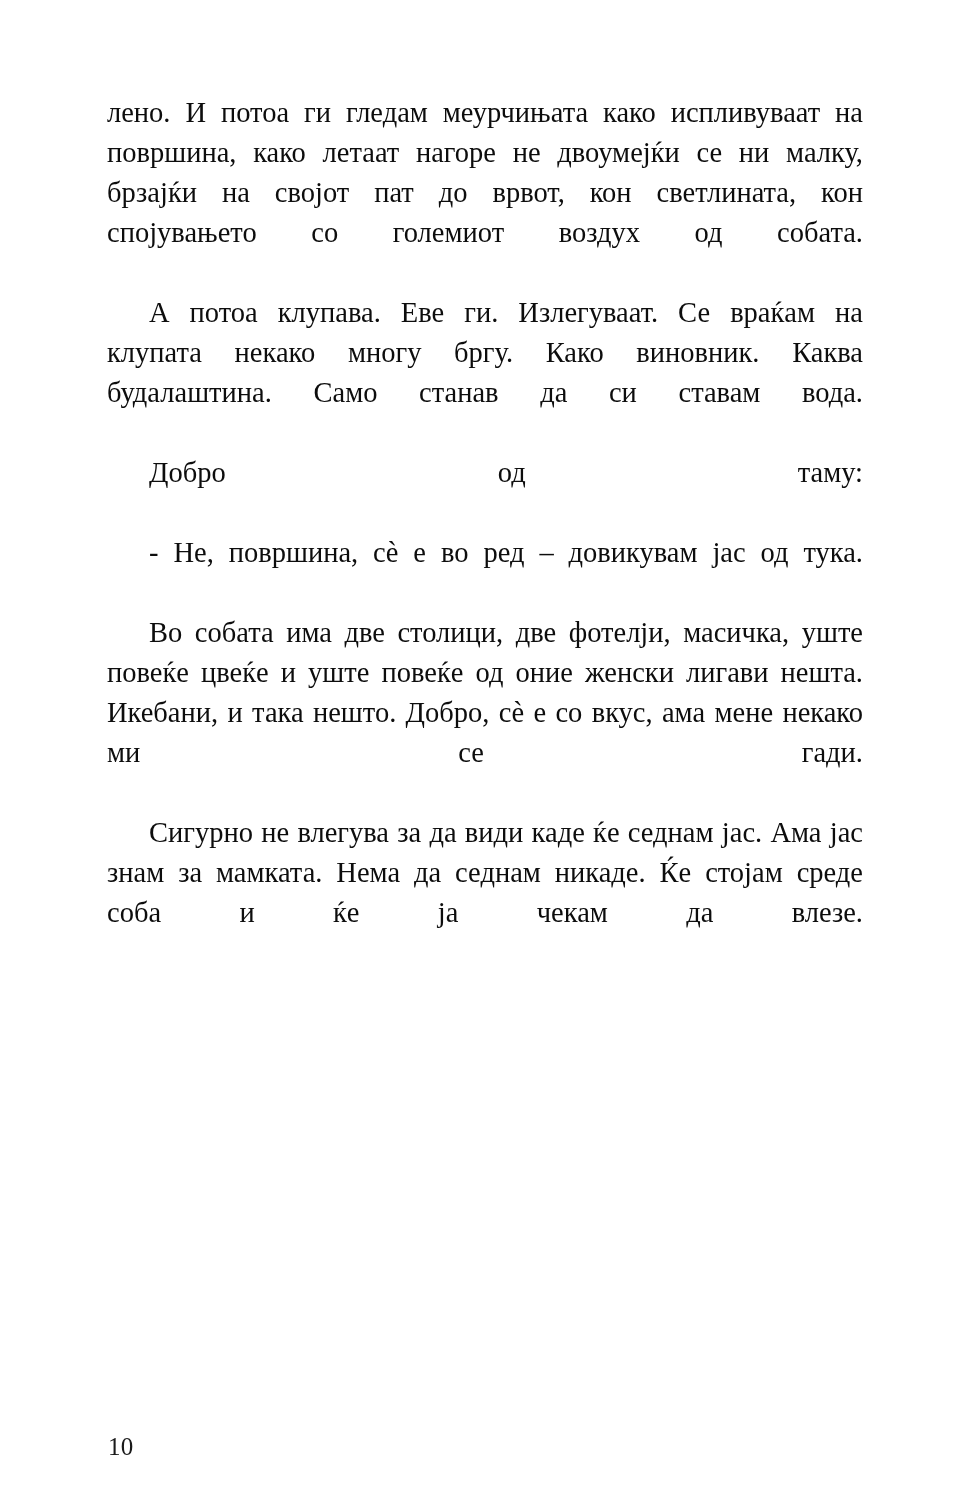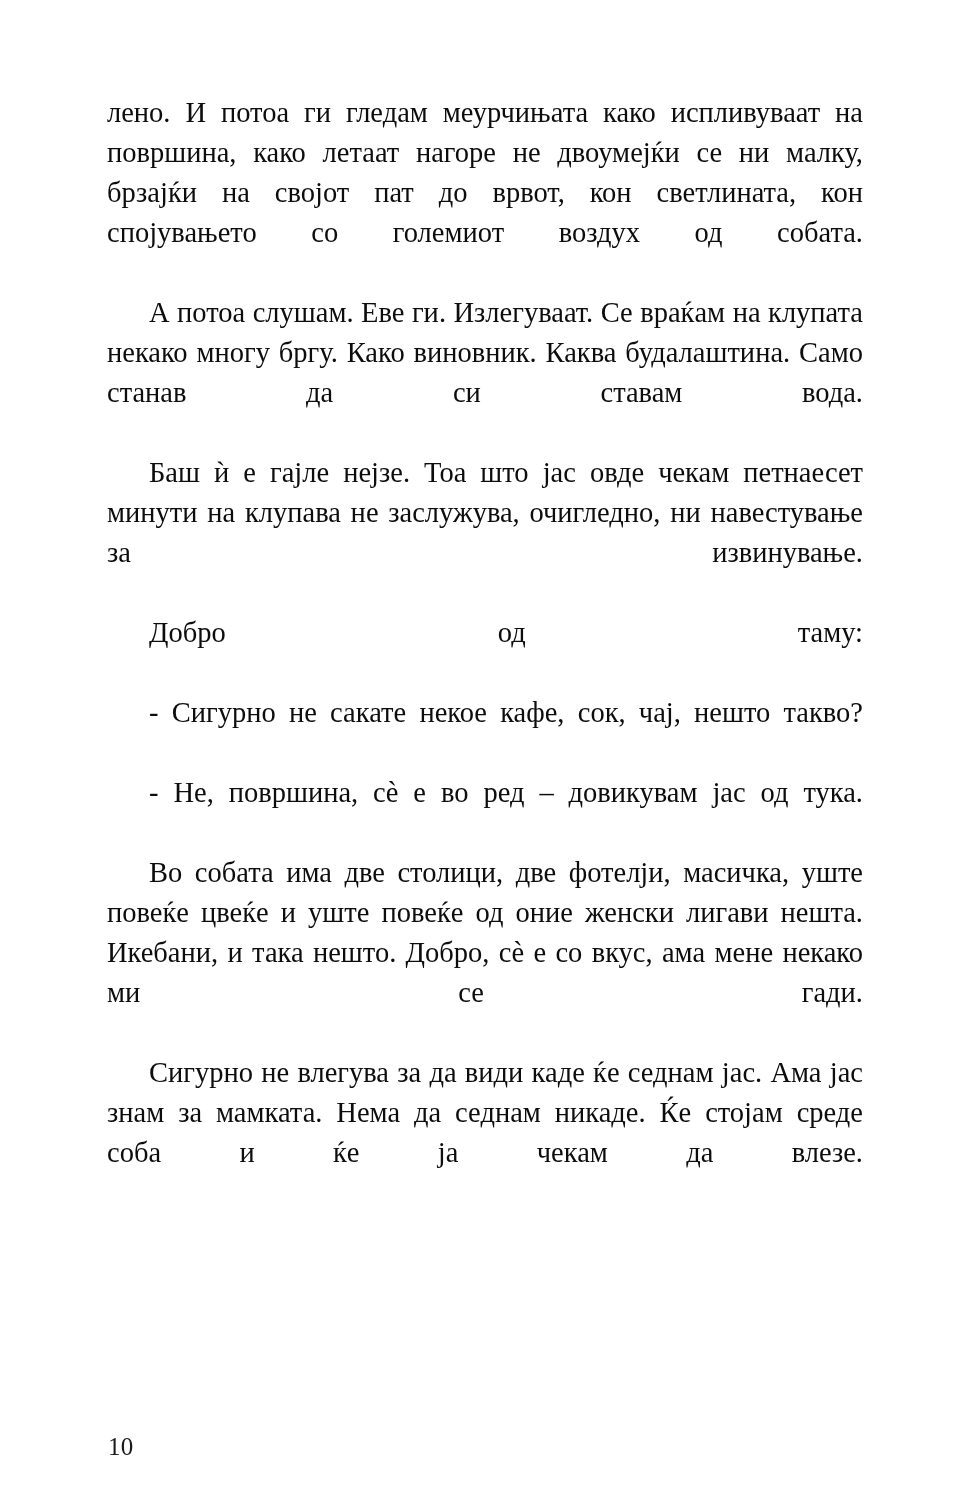--- a/index.html
+++ b/index.html
@@ -65,24 +65,22 @@
     text-align: right;
   }
 </style>
 </head>
 <body>
 
 <div class="page">
 
   <div class="text-block" id="text-block">
       <p class="para cont">лено. И потоа ги гледам меурчињата како испливуваат на површина, како летаат нагоре не двоумејќи се ни малку, брзајќи на својот пат до врвот, кон светлината, кон спојувањето со големиот воздух од собата.</p>
-      <p class="para">А потоа слушам. Еве ги. Излегуваат. Се враќам на клупата некако многу бргу. Како виновник. Каква будалаштина. Само станав да си ставам вода.</p>
-      <p class="para">Баш ѝ е гајле нејзе. Тоа што јас овде чекам петнаесет минути на клупава не заслужува, очигледно, ни навестување за извинување.</p>
+      <p class="para">А потоа клупава. Еве ги. Излегуваат. Се враќам на клупата некако многу бргу. Како виновник. Каква будалаштина. Само станав да си ставам вода.</p>
       <p class="para">Добро од таму:</p>
-      <p class="para">- Сигурно не сакате некое кафе, сок, чај, нешто такво?</p>
       <p class="para">- Не, површина, сѐ е во ред – довикувам јас од тука.</p>
       <p class="para">Во собата има две столици, две фотелји, масичка, уште повеќе цвеќе и уште повеќе од оние женски лигави нешта. Икебани, и така нешто. Добро, сѐ е со вкус, ама мене некако ми се гади.</p>
       <p class="para">Сигурно не влегува за да види каде ќе седнам јас. Ама јас знам за мамката. Нема да седнам никаде. Ќе стојам среде соба и ќе ја чекам да влезе.</p>
     </div>
 
   <div class="folio">10</div>
 
 </div>
 
 </body></html>

